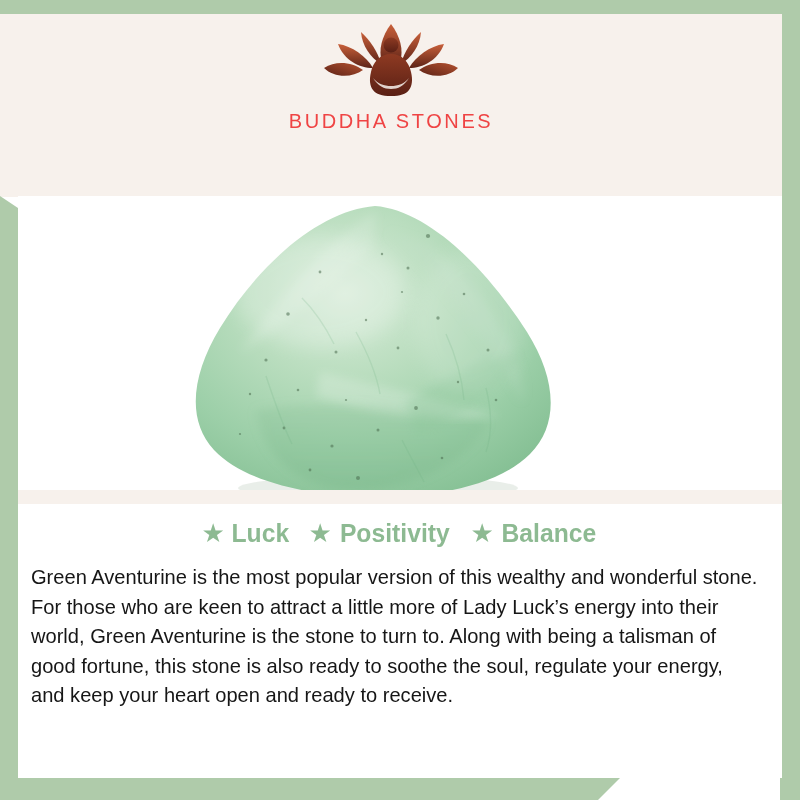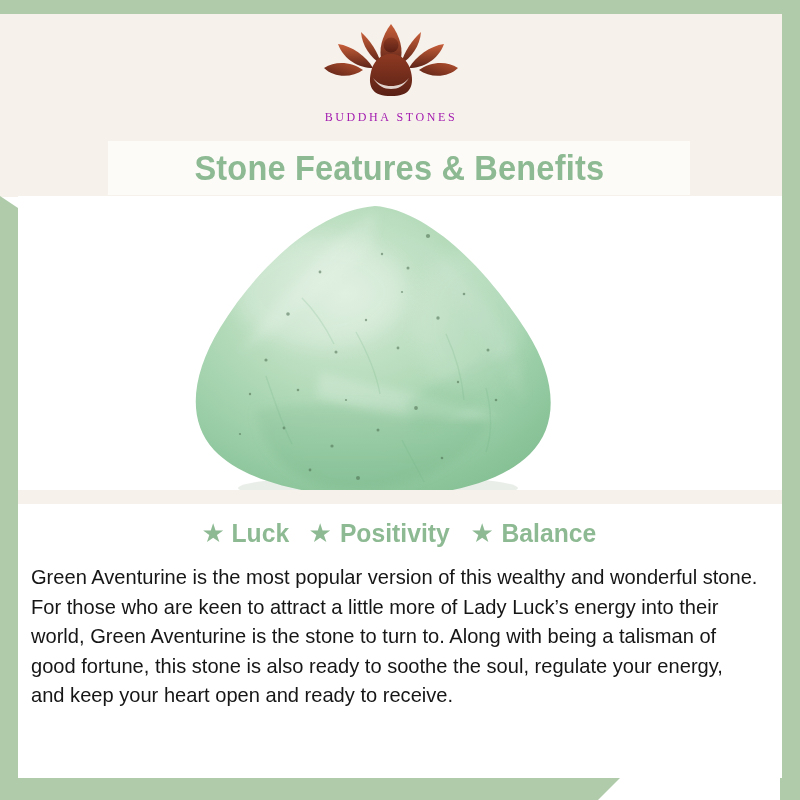--- a/index.html
+++ b/index.html
@@ -66,24 +66,24 @@
     position: absolute;
     left: 0; top: 16px;
     width: 782px;
     display: flex;
     flex-direction: column;
     align-items: center;
   }
   .logo-mark { width: 150px; height: 90px; display: block; }
   .logo-word {
     margin-top: 4px;
-    font-family: Liberation Serif, serif;
-    font-size: 12px;
+    font-family: Liberation Sans, sans-serif;
+    font-size: 20px;
     letter-spacing: 2.6px;
-    color: #a21caf;
+    color: #ef4444;
     white-space: nowrap;
   }
 
   
   .title-band {
     position: absolute;
     left: 108px; top: 141px;
     width: 582px; height: 54px;
     background: #fdfbf8;
     display: flex;
@@ -224,23 +224,20 @@
           <circle cx="75" cy="29" r="7.5"></circle>
           <path d="M75 38 C64 38 57 46 55 56 C53 64 54 70 57 74 C60 78 66 80 75 80 C84 80 90 78 93 74 C96 70 97 64 95 56 C93 46 86 38 75 38 Z"></path>
         </g>
 
         <path d="M57 62 C62 70 68 73 75 73 C82 73 88 70 93 62 C88 68 82 70 75 70 C68 70 62 68 57 62 Z" fill="#f7f1ec" opacity=".85"></path>
       </svg>
     </span>
     <span class="logo-word">BUDDHA STONES</span>
   </div>
 
-  <div class="title-band">
-    <span class="title-text">Stone Features &amp; Benefits</span>
-  </div>
 
   <div class="hero">
     <div class="stone">
       <svg viewBox="0 0 410 300" xmlns="http://www.w3.org/2000/svg">
         <defs>
           <radialGradient id="stoneG" cx="42%" cy="30%" r="78%">
             <stop offset="0%" stop-color="#d8ecd9"></stop>
             <stop offset="38%" stop-color="#b9ddbe"></stop>
             <stop offset="72%" stop-color="#9ccfa8"></stop>
             <stop offset="100%" stop-color="#84bf93"></stop>

